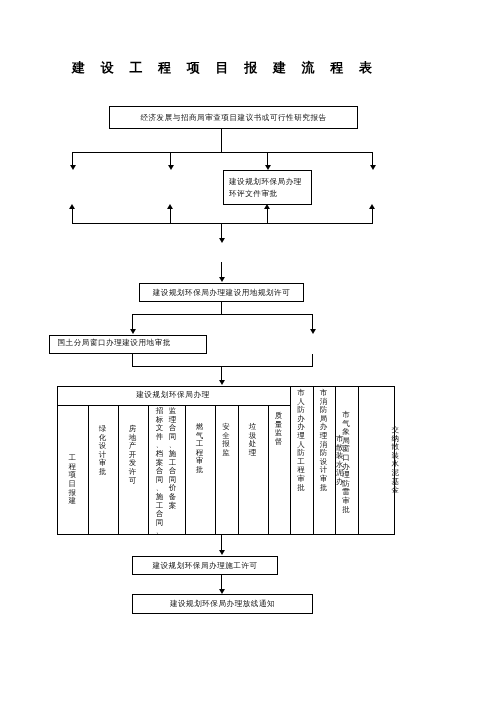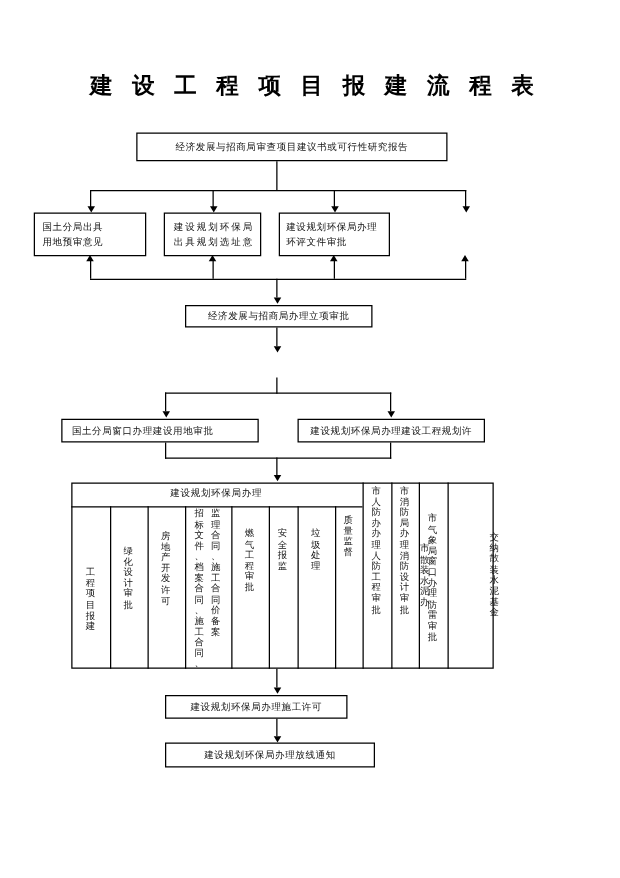--- a/index.html
+++ b/index.html
@@ -2,21 +2,21 @@
 <html><head>
 <meta charset="utf-8">
 <title>建设工程项目报建流程表</title>
 <style>
   html,body{margin:0;padding:0;background:#ffffff;}
   body{width:496px;height:702px;position:relative;overflow:hidden;
        font-family:"Liberation Serif","DejaVu Serif",serif;color:#000;
        -webkit-font-smoothing:antialiased;text-rendering:geometricPrecision;}
   #root{position:absolute;left:0;top:0;width:496px;height:702px;background:#fff;}
 
-  .title{position:absolute;left:72px;top:56px;font-size:18px;
+  .title{position:absolute;left:72px;top:56px;font-size:13px;
          font-weight:bold;letter-spacing:15.7px;white-space:nowrap;line-height:24px;}
 
   .box{position:absolute;border:1.2px solid #000;box-sizing:border-box;
        display:flex;align-items:center;justify-content:center;
        font-size:7.6px;line-height:11.3px;text-align:center;letter-spacing:0.5px;
        color:#111;}
   .box span{display:block;white-space:nowrap;}
 
   .ln{position:absolute;background:#000;}
   .hln{height:1.2px;}
@@ -52,64 +52,53 @@
   <div class="ln hln" style="left:72px;top:152px;width:301px;height:1.2px;"></div>
   <div class="ln vln" style="left:72px;top:152px;width:1.2px;height:14px;"></div>
   <div class="ln vln" style="left:170px;top:152px;width:1.2px;height:14px;"></div>
   <div class="ln vln" style="left:267px;top:152px;width:1.2px;height:14px;"></div>
   <div class="ln vln" style="left:372px;top:152px;width:1.2px;height:14px;"></div>
   <div class="arw dn" style="left:69.5px;top:165px;"></div>
   <div class="arw dn" style="left:167.5px;top:165px;"></div>
   <div class="arw dn" style="left:264.5px;top:165px;"></div>
   <div class="arw dn" style="left:369.5px;top:165px;"></div>
 
-  <div class="box" style="left:27px;top:170px;width:90px;height:35px;flex-direction:column;align-items:flex-start;padding-left:6px;">
-    <span>国土分局出具</span>
-    <span>用地预审意见</span>
-  </div>
-  <div class="box" style="left:131px;top:170px;width:78px;height:35px;flex-direction:column;align-items:flex-start;padding-left:7px;letter-spacing:1.6px;">
-    <span>建设规划环保局</span>
-    <span>出具规划选址意</span>
-  </div>
   <div class="box" style="left:223px;top:170px;width:89px;height:35px;flex-direction:column;align-items:flex-start;padding-left:5px;">
     <span>建设规划环保局办理</span>
     <span>环评文件审批</span>
   </div>
 
   <div class="ln hln" style="left:72px;top:223px;width:301px;height:1.2px;"></div>
   <div class="ln vln" style="left:72px;top:208px;width:1.2px;height:15px;"></div>
   <div class="ln vln" style="left:170px;top:208px;width:1.2px;height:15px;"></div>
   <div class="ln vln" style="left:267px;top:208px;width:1.2px;height:15px;"></div>
   <div class="ln vln" style="left:372px;top:208px;width:1.2px;height:15px;"></div>
   <div class="arw up" style="left:69px;top:204px;"></div>
   <div class="arw up" style="left:167px;top:204px;"></div>
   <div class="arw up" style="left:264px;top:204px;"></div>
   <div class="arw up" style="left:369px;top:204px;"></div>
   <div class="ln vln" style="left:221px;top:223px;width:1.2px;height:15px;"></div>
   <div class="arw dn" style="left:218.5px;top:238px;"></div>
 
-  <div class="box" style="left:148px;top:244px;width:150px;height:18px;">
-    <span>经济发展与招商局办理立项审批</span>
-  </div>
   <div class="ln vln" style="left:221px;top:262px;width:1.2px;height:15px;"></div>
   <div class="arw dn" style="left:218.5px;top:277px;"></div>
 
+  <div class="box" style="left:139px;top:283px;width:165px;height:19px;">
+    <span>建设规划环保局办理建设用地规划许可</span>
+  </div>
 
   <div class="ln vln" style="left:221px;top:302px;width:1.2px;height:13px;"></div>
   <div class="ln hln" style="left:132px;top:314px;width:181px;height:1.2px;"></div>
   <div class="ln vln" style="left:132px;top:314px;width:1.2px;height:15px;"></div>
   <div class="ln vln" style="left:312px;top:314px;width:1.2px;height:15px;"></div>
   <div class="arw dn" style="left:129.5px;top:329px;"></div>
   <div class="arw dn" style="left:309.5px;top:329px;"></div>
 
-  <div class="box" style="left:49px;top:335px;width:158px;height:19px;justify-content:flex-start;padding-left:7.5px;">
+  <div class="box" style="left:49px;top:335px;width:158px;height:19px;justify-content:flex-start;padding-left:7.5px;font-family:Liberation Mono, monospace;">
     <span>国土分局窗口办理建设用地审批</span>
-  </div>
-  <div class="box" style="left:238px;top:335px;width:150px;height:19px;">
-    <span>建设规划环保局办理建设工程规划许</span>
   </div>
 
   <div class="ln vln" style="left:132px;top:354px;width:1.2px;height:13px;"></div>
   <div class="ln vln" style="left:312px;top:354px;width:1.2px;height:13px;"></div>
   <div class="ln hln" style="left:132px;top:366px;width:181px;height:1.2px;"></div>
   <div class="ln vln" style="left:221px;top:366px;width:1.2px;height:14px;"></div>
   <div class="arw dn" style="left:218.5px;top:380px;"></div>
 
   <div class="tbl" style="left:57px;top:386px;width:338px;height:149px;"></div>
   <div class="hdr" style="left:57px;top:386px;width:232px;height:19px;">
@@ -125,21 +114,21 @@
       <div class="tsep" style="left:237.5px;top:405px;width:1.2px;height:130px;"></div>
       <div class="tsep" style="left:267.5px;top:405px;width:1.2px;height:130px;"></div>
       <div class="tsep" style="left:289.5px;top:386px;width:1.2px;height:149px;"></div>
       <div class="tsep" style="left:312.5px;top:386px;width:1.2px;height:149px;"></div>
       <div class="tsep" style="left:334.5px;top:386px;width:1.2px;height:149px;"></div>
       <div class="tsep" style="left:357.5px;top:386px;width:1.2px;height:149px;"></div>
       <div class="tsep" style="left:57px;top:405px;width:232.5px;height:1.2px;"></div>
       <div class="cell" style="left:57px;top:425px;width:30.5px;height:110px;align-items:center;">
         <span class="vt" style="margin-top:0px;">工程项目报建</span>
       </div>
-      <div class="cell" style="left:87.5px;top:425px;width:30px;height:110px;margin-top:12px;">
+      <div class="cell" style="left:87.5px;top:425px;width:30px;height:110px;">
         <span class="vt" style="margin-top:0px;">绿化设计审批</span>
       </div>
       <div class="cell" style="left:117.5px;top:425px;width:30px;height:110px;">
         <span class="vt" style="margin-top:0px;">房地产开发许可</span>
       </div>
       <div class="cell" style="left:147.5px;top:407px;width:37px;height:128px;">
         <span class="vt" style="margin-top:0px;">监理合同、施工合同价备案</span>
         <span class="vt" style="margin-top:0px;">招标文件、档案合同、施工合同、</span>
       </div>
       <div class="cell" style="left:184.5px;top:423px;width:30px;height:112px;">
@@ -172,17 +161,17 @@
   <div class="ln vln" style="left:221px;top:535px;width:1.2px;height:15px;"></div>
   <div class="arw dn" style="left:218.5px;top:550px;"></div>
 
   <div class="box" style="left:132px;top:556px;width:146px;height:19px;">
     <span>建设规划环保局办理施工许可</span>
   </div>
 
   <div class="ln vln" style="left:221px;top:575px;width:1.2px;height:14px;"></div>
   <div class="arw dn" style="left:218.5px;top:589px;"></div>
 
-  <div class="box" style="left:132px;top:594px;width:168px;height:19.5px;">
+  <div class="box" style="left:132px;top:594px;width:181px;height:19.5px;">
     <span>建设规划环保局办理放线通知</span>
   </div>
 
 </div>
 
 </body></html>

